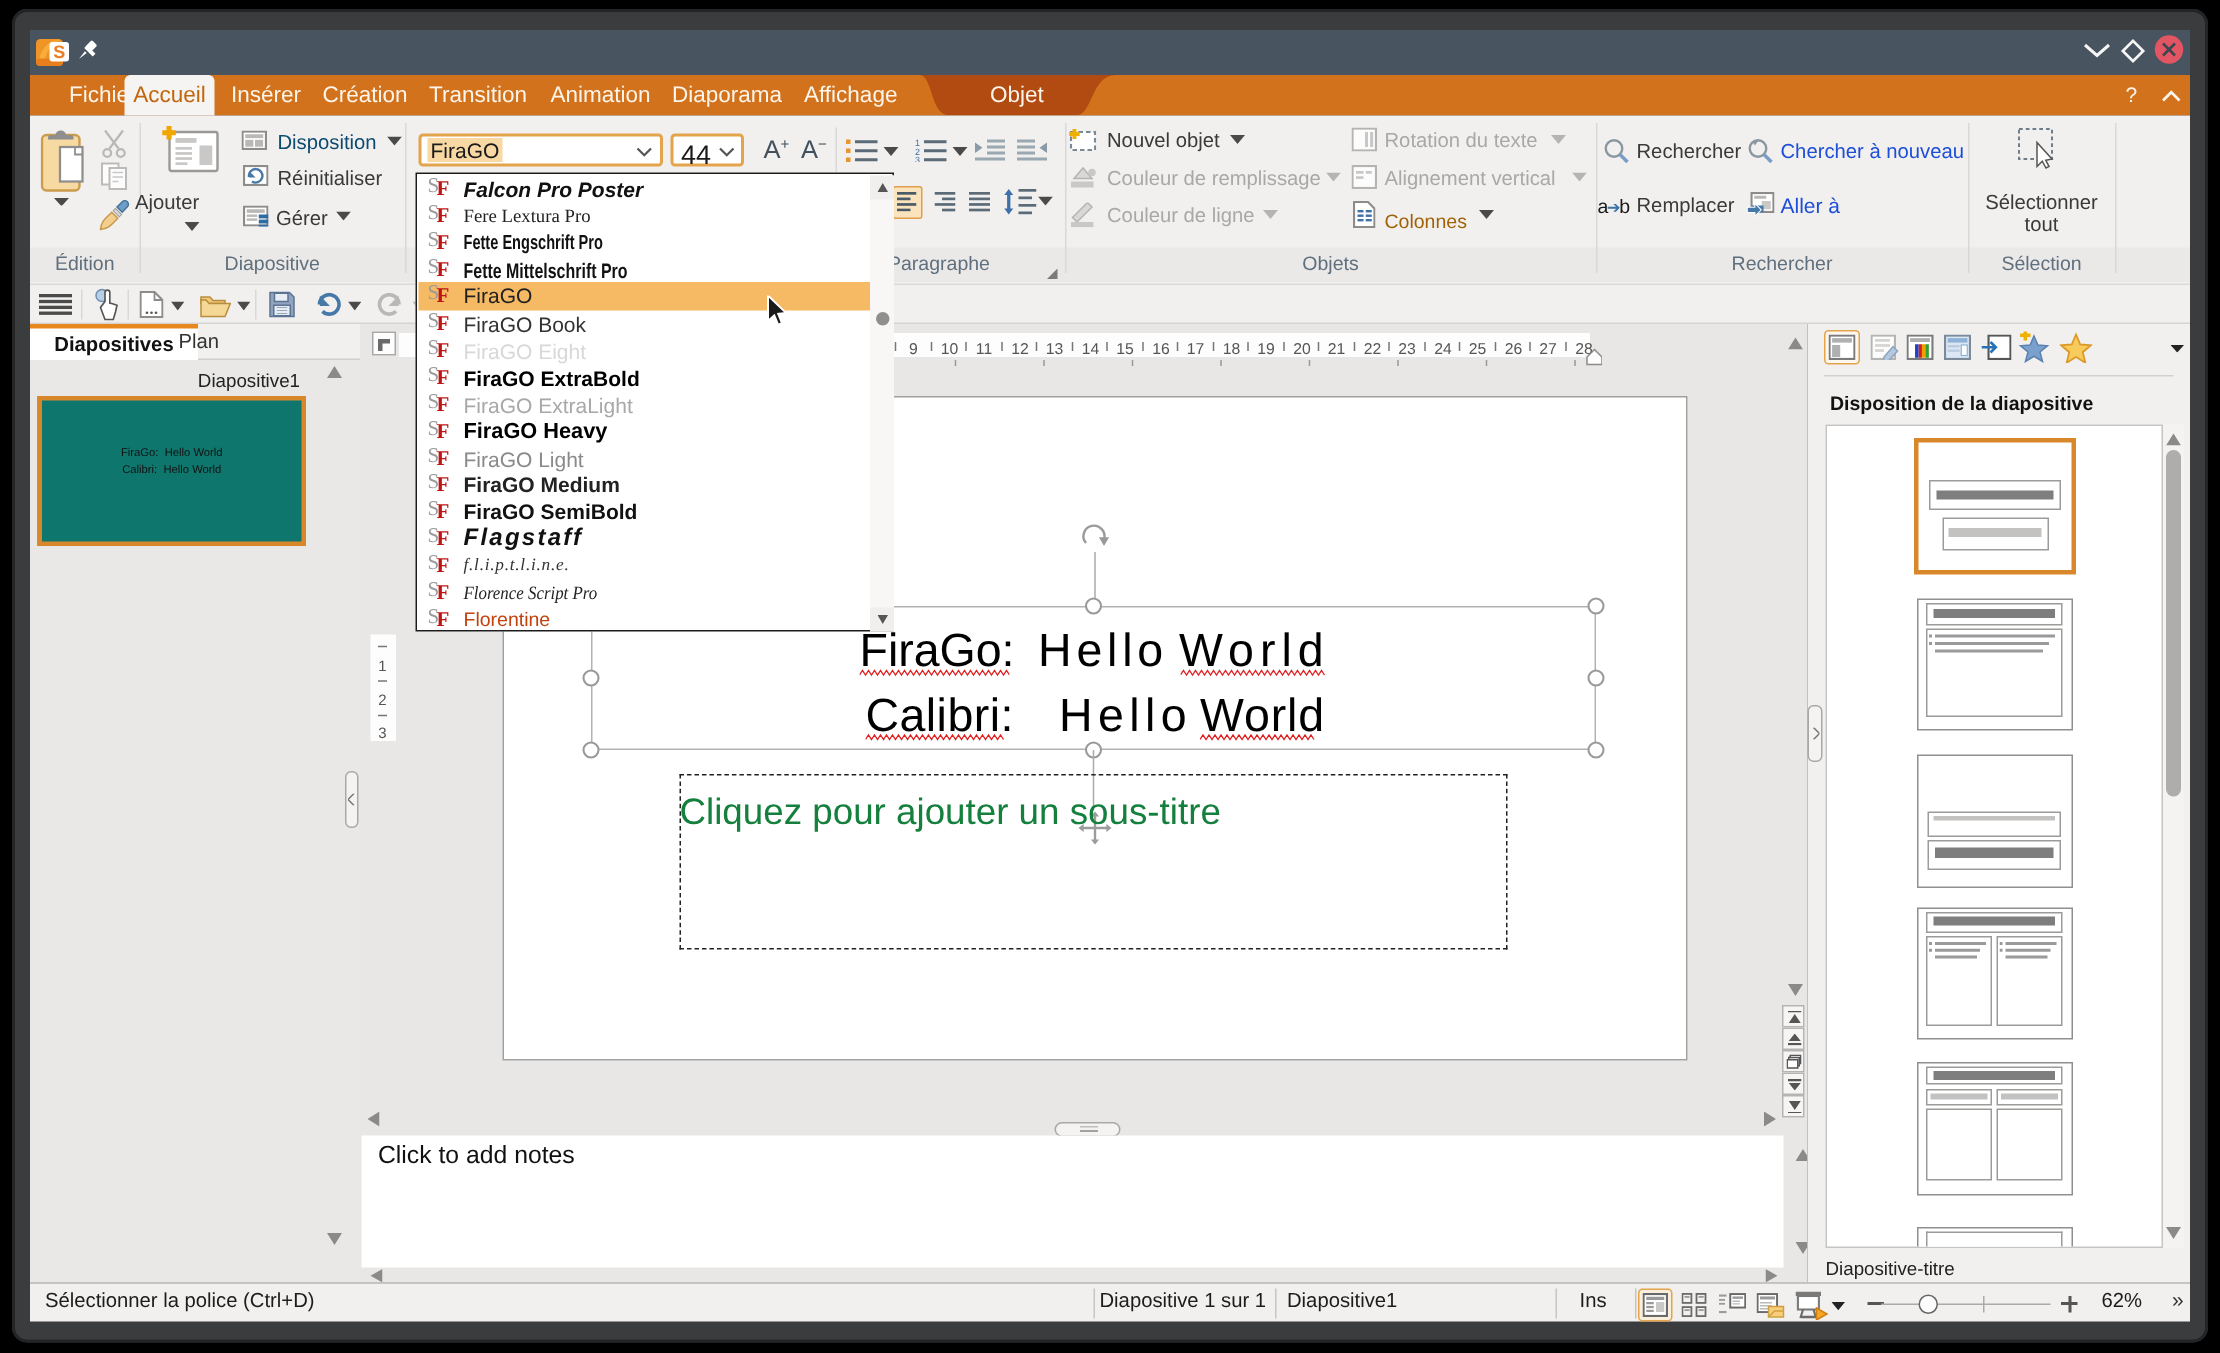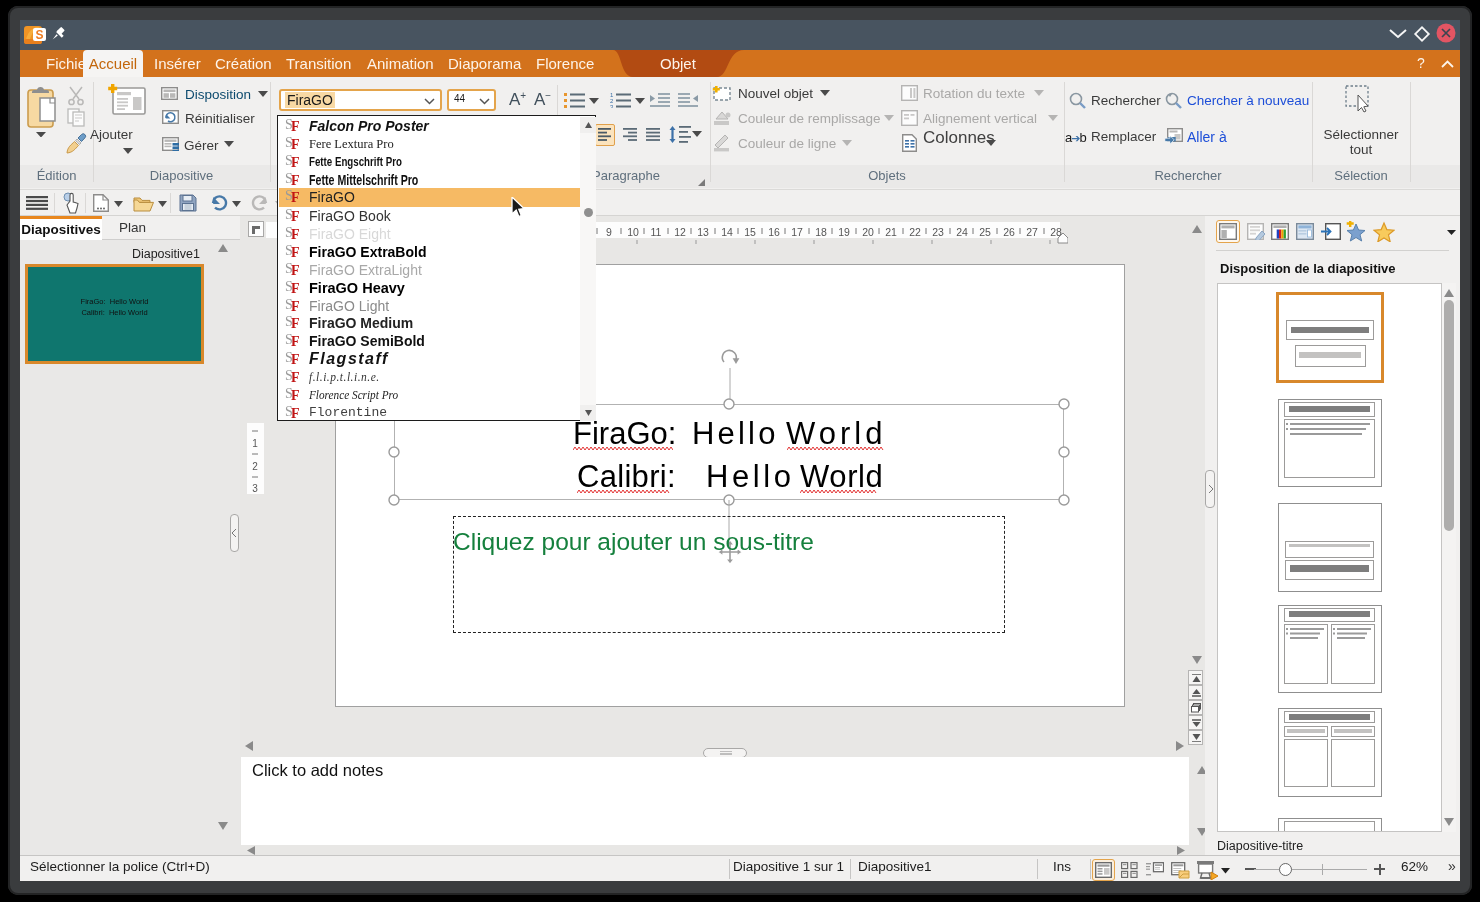--- a/index.html
+++ b/index.html
@@ -62,21 +62,21 @@
   <svg class="a" style="left:585px;top:0" width="150" height="27" viewBox="0 0 150 27">
       <path d="M8 0 C17 0 15 27 28 27 L112 27 C124 27 122 0 139 0 Z" fill="#b24b12"></path>
     </svg>
   <div class="mi" style="left:26px">Fichier</div>
   <div class="a" style="left:63px;top:0;width:60px;height:27px;background:#f5f4f3;border-radius:4px 4px 0 0;color:#c3660b;font-size:15px;text-align:center;line-height:27px">Accueil</div>
   <div class="mi" style="left:134px">Insérer</div>
   <div class="mi" style="left:195px">Création</div>
   <div class="mi" style="left:266px">Transition</div>
   <div class="mi" style="left:347px">Animation</div>
   <div class="mi" style="left:428px">Diaporama</div>
-  <div class="mi" style="left:516px">Florence</div>
+  <div class="mi" style="left:516px">Affichage</div>
   <div class="mi" style="left:640px">Objet</div>
   <div class="mi" style="left:1397px;font-size:14px">?</div>
   <svg class="a" style="left:1421px;top:10px" width="13" height="8" viewBox="0 0 13 8">
       <path d="M1 7 L6.5 1.5 L12 7" stroke="#fdf4ea" stroke-width="1.8" fill="none"></path>
     </svg>
 </div>
 <div class="a" id="ribbon">
   <div id="lblrow"></div>
   <div class="vsep" style="left:73px"></div>
     <div class="vsep" style="left:250px"></div>
@@ -170,21 +170,21 @@
   <svg class="a" style="left:204px;top:64px" width="10" height="6" viewBox="0 0 10 6">
       <path d="M0 0 h10 l-5 6 z" fill="#4a4a4a"></path>
     </svg>
   <div class="a" style="left:259px;top:12px;width:163px;height:22px;background:#fff;border:2px solid #e4a44b;border-radius:3px">
       <span style="position:absolute;left:4px;top:1px;font-size:14px;background:#f8d9a4;color:#1a1a1a;padding:0 2px;line-height:16px">FiraGO</span>
       <svg style="position:absolute;right:5px;top:7px" width="11" height="7" viewBox="0 0 11 7">
         <path d="M1 1 L5.5 5.5 L10 1" stroke="#555" stroke-width="1.5" fill="none"></path>
       </svg>
     </div>
   <div class="a" style="left:427px;top:12px;width:49px;height:22px;background:#fff;border:2px solid #e4a44b;border-radius:3px">
-      <span style="position:absolute;left:5px;top:2px;font-size:10px;color:#1a1a1a">44</span>
+      <span style="position:absolute;left:5px;top:2px;font-size:18px;color:#1a1a1a">44</span>
       <svg style="position:absolute;right:4px;top:7px" width="11" height="7" viewBox="0 0 11 7">
         <path d="M1 1 L5.5 5.5 L10 1" stroke="#555" stroke-width="1.5" fill="none"></path>
       </svg>
     </div>
   <div class="a" style="left:489px;top:13px;font-size:17px;color:#41505c">A<span style="font-size:10px;vertical-align:6px">+</span></div>
   <div class="a" style="left:514px;top:13px;font-size:17px;color:#41505c">A<span style="font-size:10px;vertical-align:6px">−</span></div>
   <div class="vsep" style="left:537px;top:8px;height:72px"></div>
   <svg class="a" style="left:544px;top:15px" width="22" height="16" viewBox="0 0 22 16">
       <g fill="#e8962e">
         <rect x="0" y="1" width="3" height="3"></rect>
@@ -323,21 +323,21 @@
       <path d="M0.7 0.7 H10 L14.3 5 V17.3 H0.7 Z" fill="#fff" stroke="#8d8c8b" stroke-width="1.4"></path>
       <g fill="#3d71a8">
         <rect x="3" y="6" width="4" height="1.6"></rect>
         <rect x="8.5" y="6" width="4" height="1.6"></rect>
         <rect x="3" y="9" width="4" height="1.6"></rect>
         <rect x="8.5" y="9" width="4" height="1.6"></rect>
         <rect x="3" y="12" width="4" height="1.6"></rect>
         <rect x="8.5" y="12" width="4" height="1.6"></rect>
       </g>
     </svg>
-  <div class="a" style="left:903px;top:51px;font-size:17px;color:#404040">Colonnes</div>
+  <div class="a" style="left:903px;top:63px;font-size:13px;color:#a16207">Colonnes</div>
   <svg class="a" style="left:966px;top:63px" width="10" height="6" viewBox="0 0 10 6">
       <path d="M0 0 h10 l-5 6 z" fill="#4a4a4a"></path>
     </svg>
   <svg class="a" style="left:1049px;top:15px" width="17" height="17" viewBox="0 0 17 17">
       <circle cx="7" cy="7" r="5.5" fill="none" stroke="#8a97a1" stroke-width="1.6"></circle>
       <path d="M11 11 L16 16" stroke="#7a9cc6" stroke-width="2.4"></path>
     </svg>
   <div class="a" style="left:1071px;top:16px;font-size:13.5px;color:#3a3a3a">Rechercher</div>
   <svg class="a" style="left:1145px;top:15px" width="17" height="17" viewBox="0 0 17 17">
       <circle cx="7" cy="7" r="5.5" fill="none" stroke="#8a97a1" stroke-width="1.6"></circle>
@@ -412,21 +412,21 @@
   <svg class="a" style="left:230px;top:5px" width="19" height="17" viewBox="0 0 19 17">
       <path d="M16 8 a6.5 6.5 0 1 0 -2 4.6" fill="none" stroke="#b9b8b7" stroke-width="2.4"></path>
       <path d="M15.8 2 V9 H9 Z" fill="#b9b8b7"></path>
     </svg>
   <svg class="a" style="left:255px;top:11px" width="9" height="6" viewBox="0 0 9 6">
       <path d="M0 0 h9 l-4.5 6 z" fill="#b5b4b3"></path>
     </svg>
 </div>
 <div class="a" id="lpanel">
   <div class="a" style="left:0;top:0;width:220px;height:24px;background:#f1f0ef;border-bottom:1px solid #cfcecd"></div>
-  <div class="a" style="left:0;top:0;width:82px;height:24px;background:#fff;border-top:3px solid #e8871e;font-weight:bold;font-size:13.5px;color:#111;text-align:center;line-height:21px">Diapositives</div>
+  <div class="a" style="left:0;top:0;width:112px;height:24px;background:#fff;border-top:3px solid #e8871e;font-weight:bold;font-size:13.5px;color:#111;text-align:center;line-height:21px">Diapositives</div>
   <div class="a" style="left:99px;top:4px;font-size:13.5px;color:#333">Plan</div>
   <div class="a" style="left:60px;top:31px;width:120px;text-align:right;font-size:12.5px;color:#222">Diapositive1</div>
   <div class="a" style="left:5px;top:48px;width:179px;height:100px;background:#0f766e;border:3px solid #d8882b">
     <div class="a" style="left:0;top:29px;width:173px;text-align:center;font-size:7.5px;color:#111;line-height:11px">FiraGo:&nbsp; Hello World<br>Calibri:&nbsp; Hello World</div>
   </div>
   <svg class="a" style="left:198px;top:28px" width="10" height="8" viewBox="0 0 10 8">
       <path d="M5 0 L10 8 H0 Z" fill="#8a8a8a"></path>
     </svg>
   <svg class="a" style="left:198px;top:606px" width="10" height="8" viewBox="0 0 10 8">
       <path d="M5 8 L10 0 H0 Z" fill="#8a8a8a"></path>
@@ -913,21 +913,21 @@
         <span class="sfS">S</span>
         <span class="sfF">F</span>
       </span>
       <span class="fn" style="font-family:'Liberation Serif',serif;font-style:italic;font-size:12.5px;color:#222;line-height:18px;transform:scaleX(0.9);transform-origin:0 50%">Florence Script Pro</span>
     </div>
   <div class="ddrow" style="top:288px">
       <span class="sf">
         <span class="sfS">S</span>
         <span class="sfF">F</span>
       </span>
-      <span class="fn" style="font-family:Liberation Mono, monospace;font-size:13px;color:#404040;line-height:18px">Florentine</span>
+      <span class="fn" style="font-family:Liberation Sans, sans-serif;font-size:13px;color:#c2410c;line-height:18px">Florentine</span>
     </div>
   <div class="a" style="left:302px;top:1px;width:16px;height:304px;background:#f8f7f6">
     <div style="position:absolute;left:0;top:0;width:16px;height:16px;background:#f0efee"></div>
     <svg style="position:absolute;left:4.5px;top:5px" width="7" height="6" viewBox="0 0 7 6">
         <path d="M3.5 0 L7 6 H0 Z" fill="#555"></path>
       </svg>
     <div style="position:absolute;left:0;top:288px;width:16px;height:16px;background:#f0efee"></div>
     <svg style="position:absolute;left:4.5px;top:293px" width="7" height="6" viewBox="0 0 7 6">
         <path d="M3.5 6 L7 0 H0 Z" fill="#555"></path>
       </svg>

